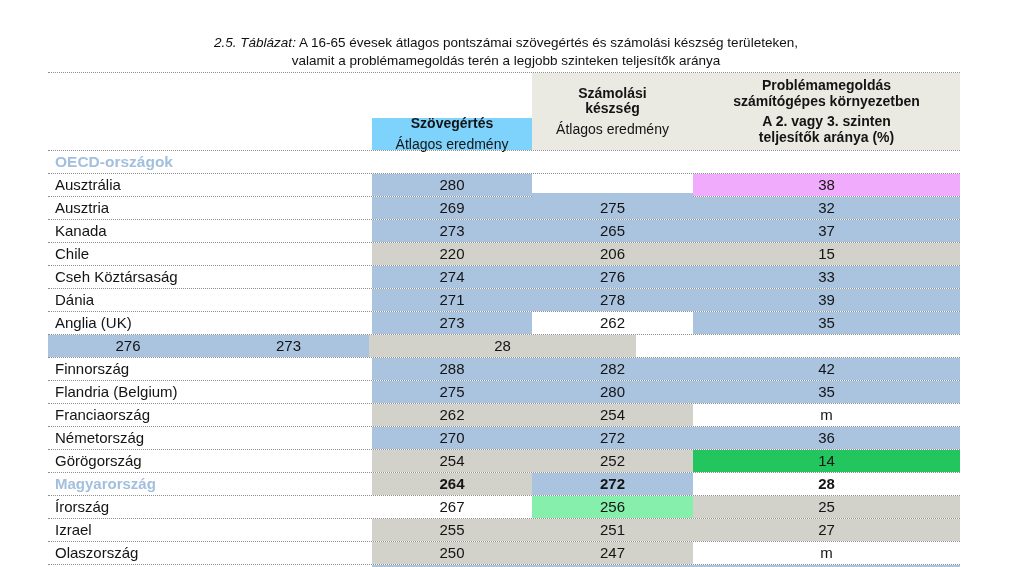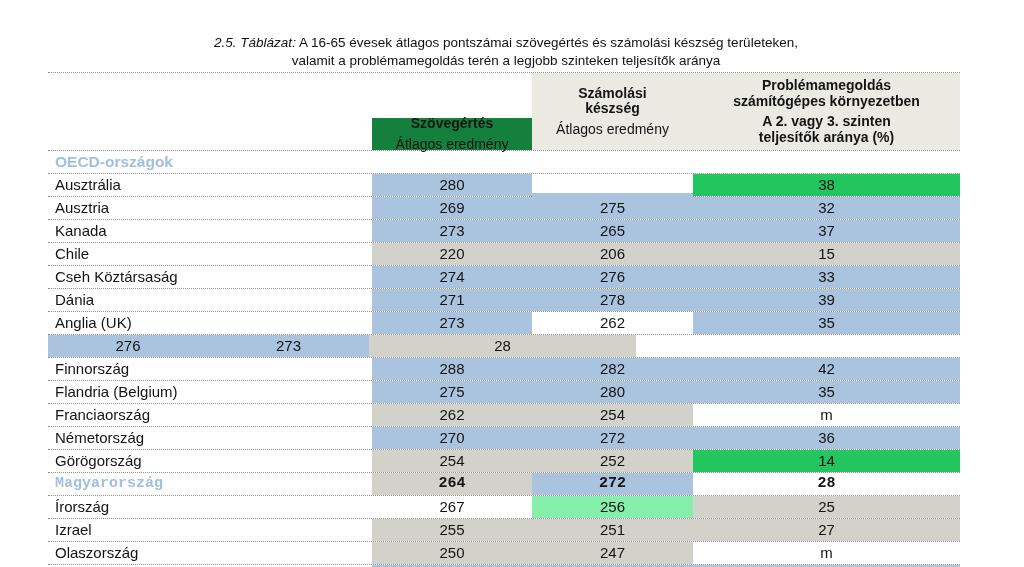--- a/index.html
+++ b/index.html
@@ -44,39 +44,39 @@
     display:flex; height:23px; box-sizing:border-box;
     border-bottom:1px dotted #8f8f8f; font-size:15px;
   }
   .cell { box-sizing:border-box; line-height:22px; height:22px; }
   .cell.country { padding-left:7px; text-align:left; }
   .cell.val { text-align:center; }
 
   .section-row .label {
     font-weight:bold; font-size:15.5px;
   }
-  .bold-row .cell { font-weight:bold;font-family:Liberation Mono, monospace; }
+  .bold-row .cell { font-weight:bold; }
 
   .sliver { height:3px; margin-left:324px; width:588px; }
 </style>
 </head>
 <body>
 
 <div class="page">
 
   <div class="caption">
     <div><span class="ital">2.5. Táblázat:</span><span> A 16-65 évesek átlagos pontszámai szövegértés és számolási készség területeken,</span></div>
     <div>valamit a problémamegoldás terén a legjobb szinteken teljesítők aránya</div>
   </div>
 
   <div class="table-wrap" style="color: rgb(20, 20, 20);">
 
     <div class="hdr">
       <div class="hc country-h c0"></div>
-      <div class="hc c1" style="background: #15803d; margin-top: 45px;">
+      <div class="hc c1" style="background: #7dd3fc; margin-top: 45px;">
         <div class="h-title">Szövegértés</div>
         <div class="h-sub">Átlagos eredmény</div>
       </div>
       <div class="hc c2" style="background: rgb(234, 234, 227);">
         <div class="h-title">Számolási
 készség</div>
         <div class="h-sub">Átlagos eredmény</div>
       </div>
       <div class="hc c3" style="background: rgb(234, 234, 227);">
         <div class="h-title">Problémamegoldás
@@ -93,21 +93,21 @@
       <div class="cell val c1"></div>
       <div class="cell val c2"></div>
       <div class="cell val c3"></div>
     </div>
 
     <div id="rows">
         <div class="row">
           <div class="cell country c0">Ausztrália</div>
           <div class="cell val c1" style="background: rgb(170, 196, 224);">280</div>
           <div class="cell val c2" style="background: rgb(170, 196, 224); margin-top: 19px;">268</div>
-          <div class="cell val c3" style="background: #22c55e;">38</div>
+          <div class="cell val c3" style="background: #f0abfc;">38</div>
         </div>
         <div class="row">
           <div class="cell country c0">Ausztria</div>
           <div class="cell val c1" style="background: rgb(170, 196, 224);">269</div>
           <div class="cell val c2" style="background: rgb(170, 196, 224);">275</div>
           <div class="cell val c3" style="background: rgb(170, 196, 224);">32</div>
         </div>
         <div class="row">
           <div class="cell country c0">Kanada</div>
           <div class="cell val c1" style="background: rgb(170, 196, 224);">273</div>

